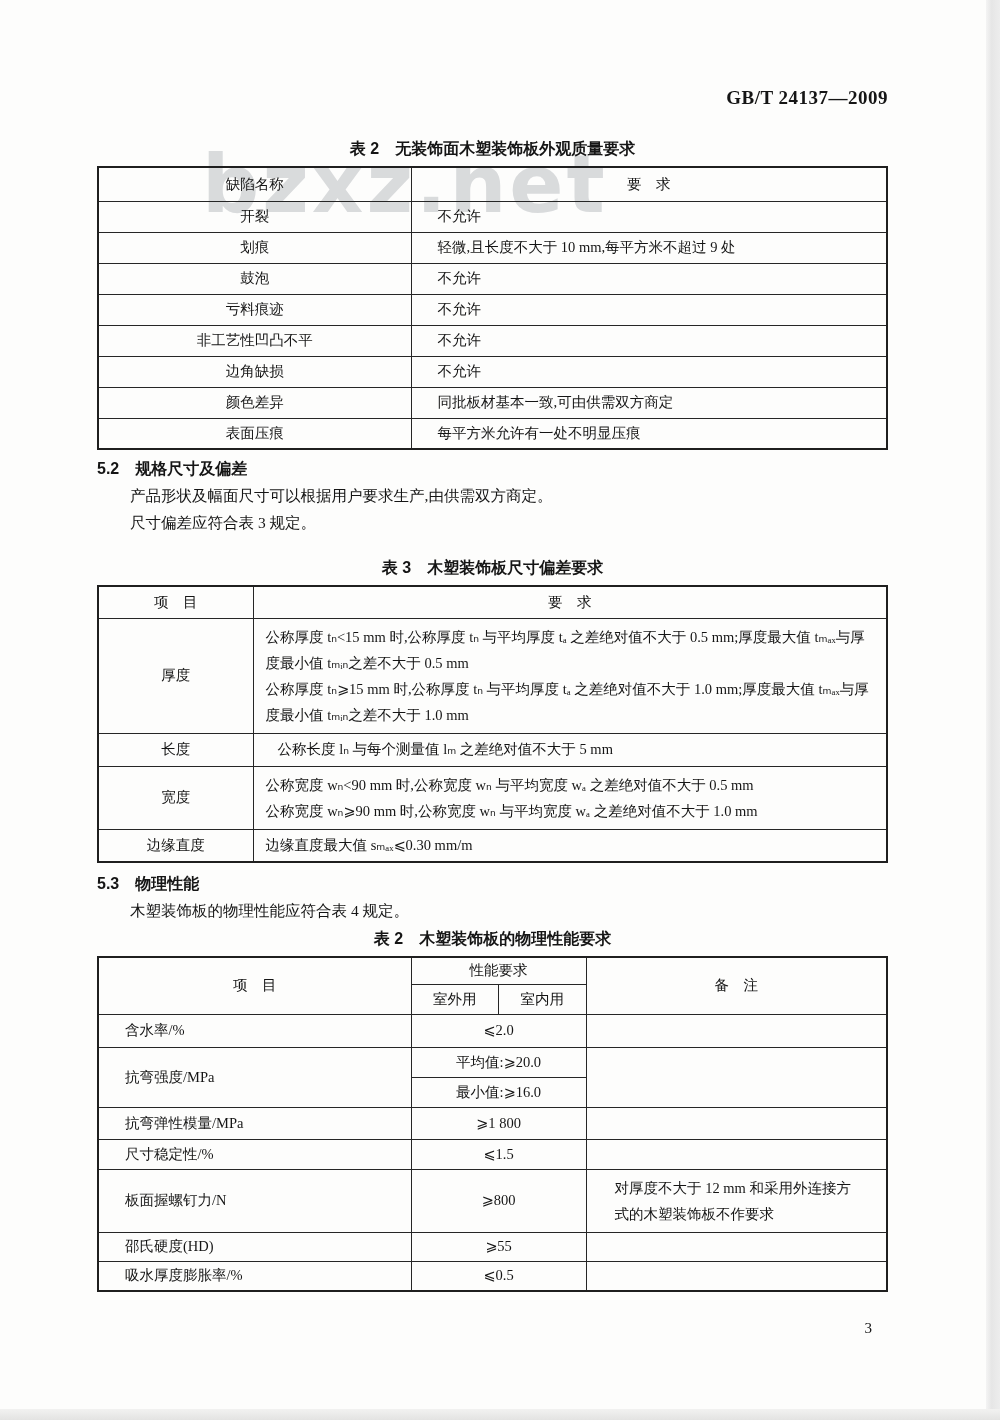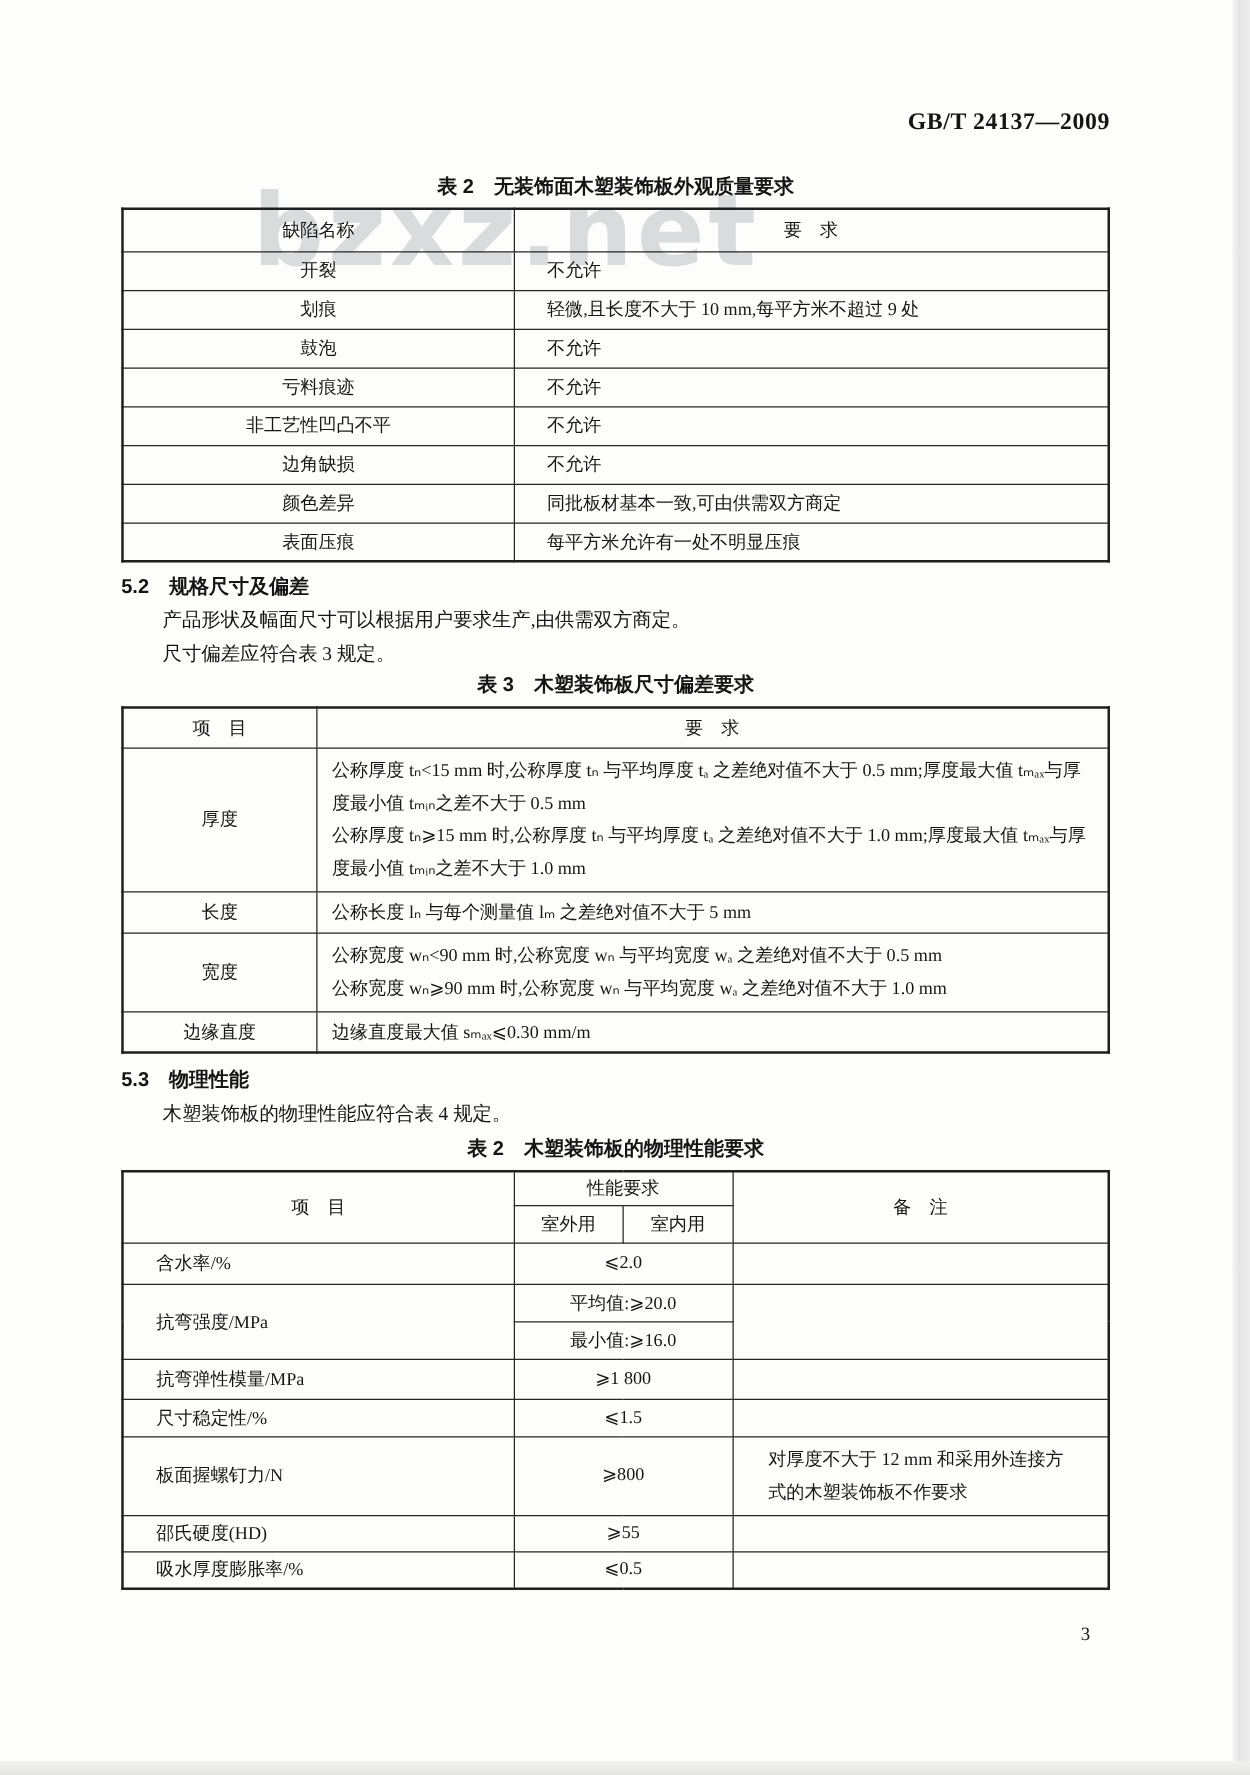--- a/index.html
+++ b/index.html
@@ -34,21 +34,21 @@
   }
   .std-header {
     margin-top:87px; text-align:right;
     font-size:19px; font-weight:bold; letter-spacing:0.5px;
   }
   .tbl-title {
     text-align:center; font-weight:bold; font-size:16px;
     font-family:"Liberation Sans","DejaVu Sans",sans-serif;
   }
   .t2-title { margin-top:30px; }
-  .t3-title { margin-top:4px; }
+  .t3-title { margin-top:24px; }
   .t4-title { margin-top:7px; }
   .heading {
     font-weight:bold; font-size:16px;
     font-family:"Liberation Sans","DejaVu Sans",sans-serif;
   }
   .h52 { margin-top:9px; }
   .h53 { margin-top:11px; }
   .para { margin-top:6px; padding-left:33px; font-size:15.5px; }
   .p1 { margin-top:6px; }
   table {
@@ -148,21 +148,21 @@
       </tr>
       <tr style="height:113px">
         <td class="cell-center">厚度</td>
         <td class="multi">
           <div class="ln">公称厚度 tₙ&lt;15 mm 时,公称厚度 tₙ 与平均厚度 tₐ 之差绝对值不大于 0.5 mm;厚度最大值 tₘₐₓ与厚度最小值 tₘᵢₙ之差不大于 0.5 mm</div>
           <div class="ln">公称厚度 tₙ⩾15 mm 时,公称厚度 tₙ 与平均厚度 tₐ 之差绝对值不大于 1.0 mm;厚度最大值 tₘₐₓ与厚度最小值 tₘᵢₙ之差不大于 1.0 mm</div>
         </td>
       </tr>
       <tr style="height:33px">
         <td class="cell-center">长度</td>
-        <td class="cell-left" style="padding-left:12px">公称长度 lₙ 与每个测量值 lₘ 之差绝对值不大于 5 mm</td>
+        <td class="cell-left" style="padding-left:24px">公称长度 lₙ 与每个测量值 lₘ 之差绝对值不大于 5 mm</td>
       </tr>
       <tr style="height:59px">
         <td class="cell-center">宽度</td>
         <td class="multi">
           <div class="ln">公称宽度 wₙ&lt;90 mm 时,公称宽度 wₙ 与平均宽度 wₐ 之差绝对值不大于 0.5 mm</div>
           <div class="ln">公称宽度 wₙ⩾90 mm 时,公称宽度 wₙ 与平均宽度 wₐ 之差绝对值不大于 1.0 mm</div>
         </td>
       </tr>
       <tr style="height:33px">
         <td class="cell-center">边缘直度</td>

